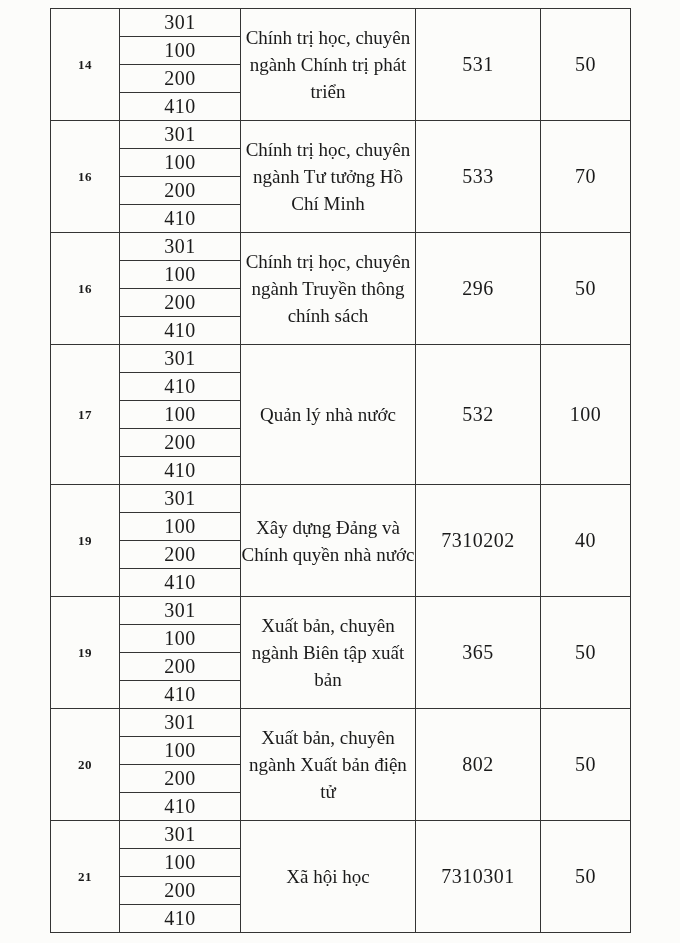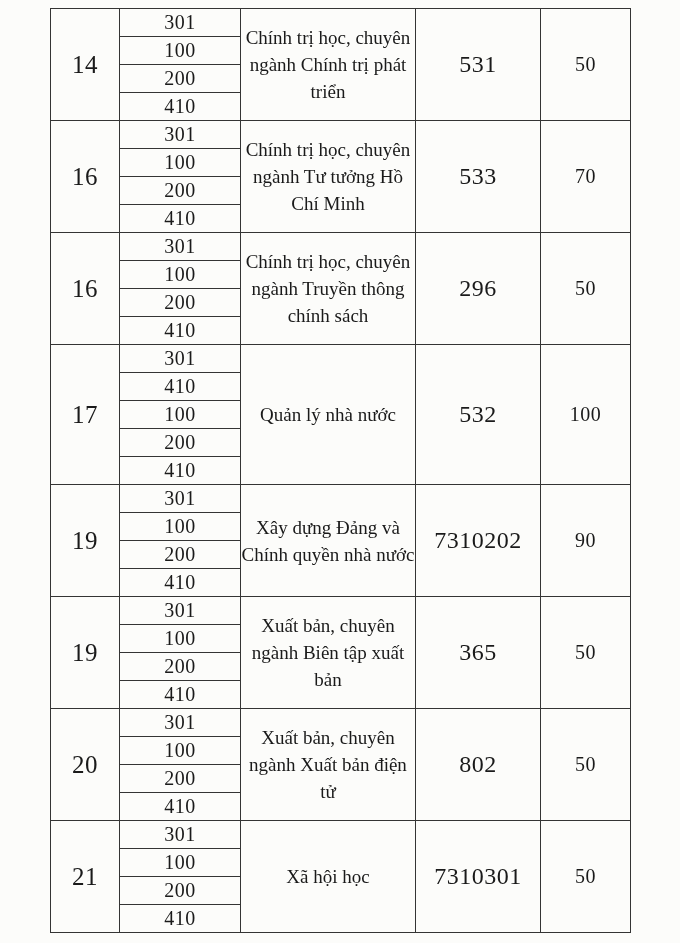--- a/index.html
+++ b/index.html
@@ -17,24 +17,24 @@
     table-layout:fixed;
   }
   table.admissions td {
     border:1px solid #343434;
     text-align:center;
     vertical-align:middle;
     padding:0;
     overflow:hidden;
   }
   table.admissions tr { height:28px; }
-  td.stt   { font-weight:normal; font-size:25px; letter-spacing:0.5px; }
+  td.stt   { font-weight:bold; font-size:13px; letter-spacing:0.5px; }
   td.combo { font-size:20px; letter-spacing:0.5px; }
   td.name  { font-size:19px; line-height:27px; white-space:pre-line; padding:0 5px; }
-  td.mcode { font-size:24px; letter-spacing:0.5px; }
+  td.mcode { font-size:20px; letter-spacing:0.5px; }
   td.quota { font-size:20px; letter-spacing:0.5px; }
 </style>
 </head>
 <body>
 
 <div class="sheet">
   <table class="admissions">
     <colgroup>
       <col style="width:69px">
         <col style="width:121px">
@@ -120,21 +120,21 @@
       <tr>
           <td class="combo">410</td>
         </tr>
 
       <tr>
         <td class="stt" rowspan="4">19</td>
         <td class="combo">301</td>
         <td class="name" rowspan="4">Xây dựng Đảng và
 Chính quyền nhà nước</td>
         <td class="mcode" rowspan="4">7310202</td>
-        <td class="quota" rowspan="4">90</td>
+        <td class="quota" rowspan="4">40</td>
       </tr>
       <tr>
           <td class="combo">100</td>
         </tr>
       <tr>
           <td class="combo">200</td>
         </tr>
       <tr>
           <td class="combo">410</td>
         </tr>

